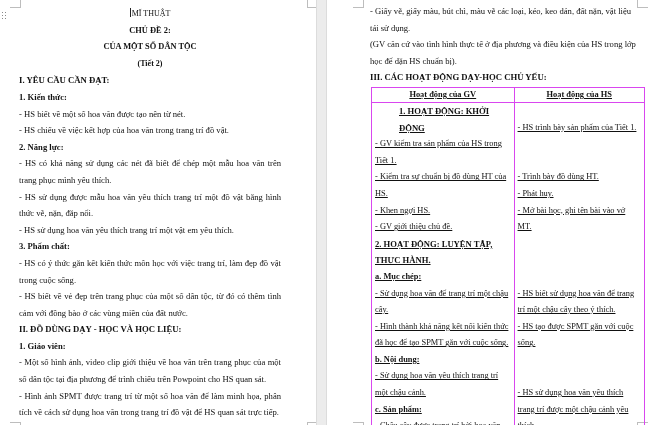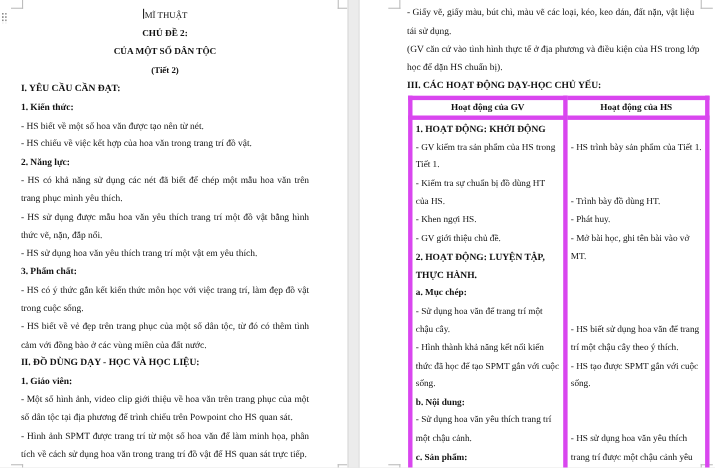--- a/index.html
+++ b/index.html
@@ -42,21 +42,21 @@
   .sec { font-weight:bold; font-size:8.7px; }
   .just { text-align:justify; }
   p { margin:0; }
   .cursor { display:inline-block; width:1px; height:9px; background:#222; vertical-align:-1px; margin-right:1px; }
 
   table.act {
     border-collapse:collapse; width:274px; margin-left:1px; margin-top:1px;
     font-size:8.4px; line-height:16.6px;
   }
   table.act td, table.act th {
-    border:4px solid #d946ef; vertical-align:top; padding:0 3px;
+    border:1px solid #d946ef; vertical-align:top; padding:0 3px;text-decoration:underline;
   }
   table.act th { font-weight:bold; text-align:center; font-size:8.4px; line-height:14px; }
   .col1 { width:136px; }
   .col2 { width:124px; }
   .spacer { height:16.6px; }
 </style>
 </head>
 <body>
 
 <div class="page" id="page1">
@@ -108,21 +108,21 @@
     <p class="sec">III. CÁC HOẠT ĐỘNG DẠY-HỌC CHỦ YẾU:</p>
 
     <table class="act">
       <tbody>
           <tr>
         <th class="col1">Hoạt động của GV</th>
         <th class="col2">Hoạt động của HS</th>
       </tr>
       <tr>
         <td class="col1">
-          <p class="b" style="font-size:8.6px;">1. HOẠT ĐỘNG: KHỞI ĐỘNG</p>
+          <p class="b" style="font-size:8.6px;margin-left:24px;">1. HOẠT ĐỘNG: KHỞI ĐỘNG</p>
           <p>- GV kiểm tra sản phẩm của HS trong Tiết 1.</p>
           <p>- Kiểm tra sự chuẩn bị đồ dùng HT của HS.</p>
           <p>- Khen ngợi HS.</p>
           <p>- GV giới thiệu chủ đề.</p>
           <p class="b" style="font-size:8.6px;">2. HOẠT ĐỘNG: LUYỆN TẬP, THỰC HÀNH.</p>
           <p class="b">a. Mục chép:</p>
           <p>- Sử dụng hoa văn để trang trí một chậu cây.</p>
           <p>- Hình thành khả năng kết nối kiến thức đã học để tạo SPMT gắn với cuộc sống.</p>
           <p class="b">b. Nội dung:</p>
           <p>- Sử dụng hoa văn yêu thích trang trí một chậu cảnh.</p>

